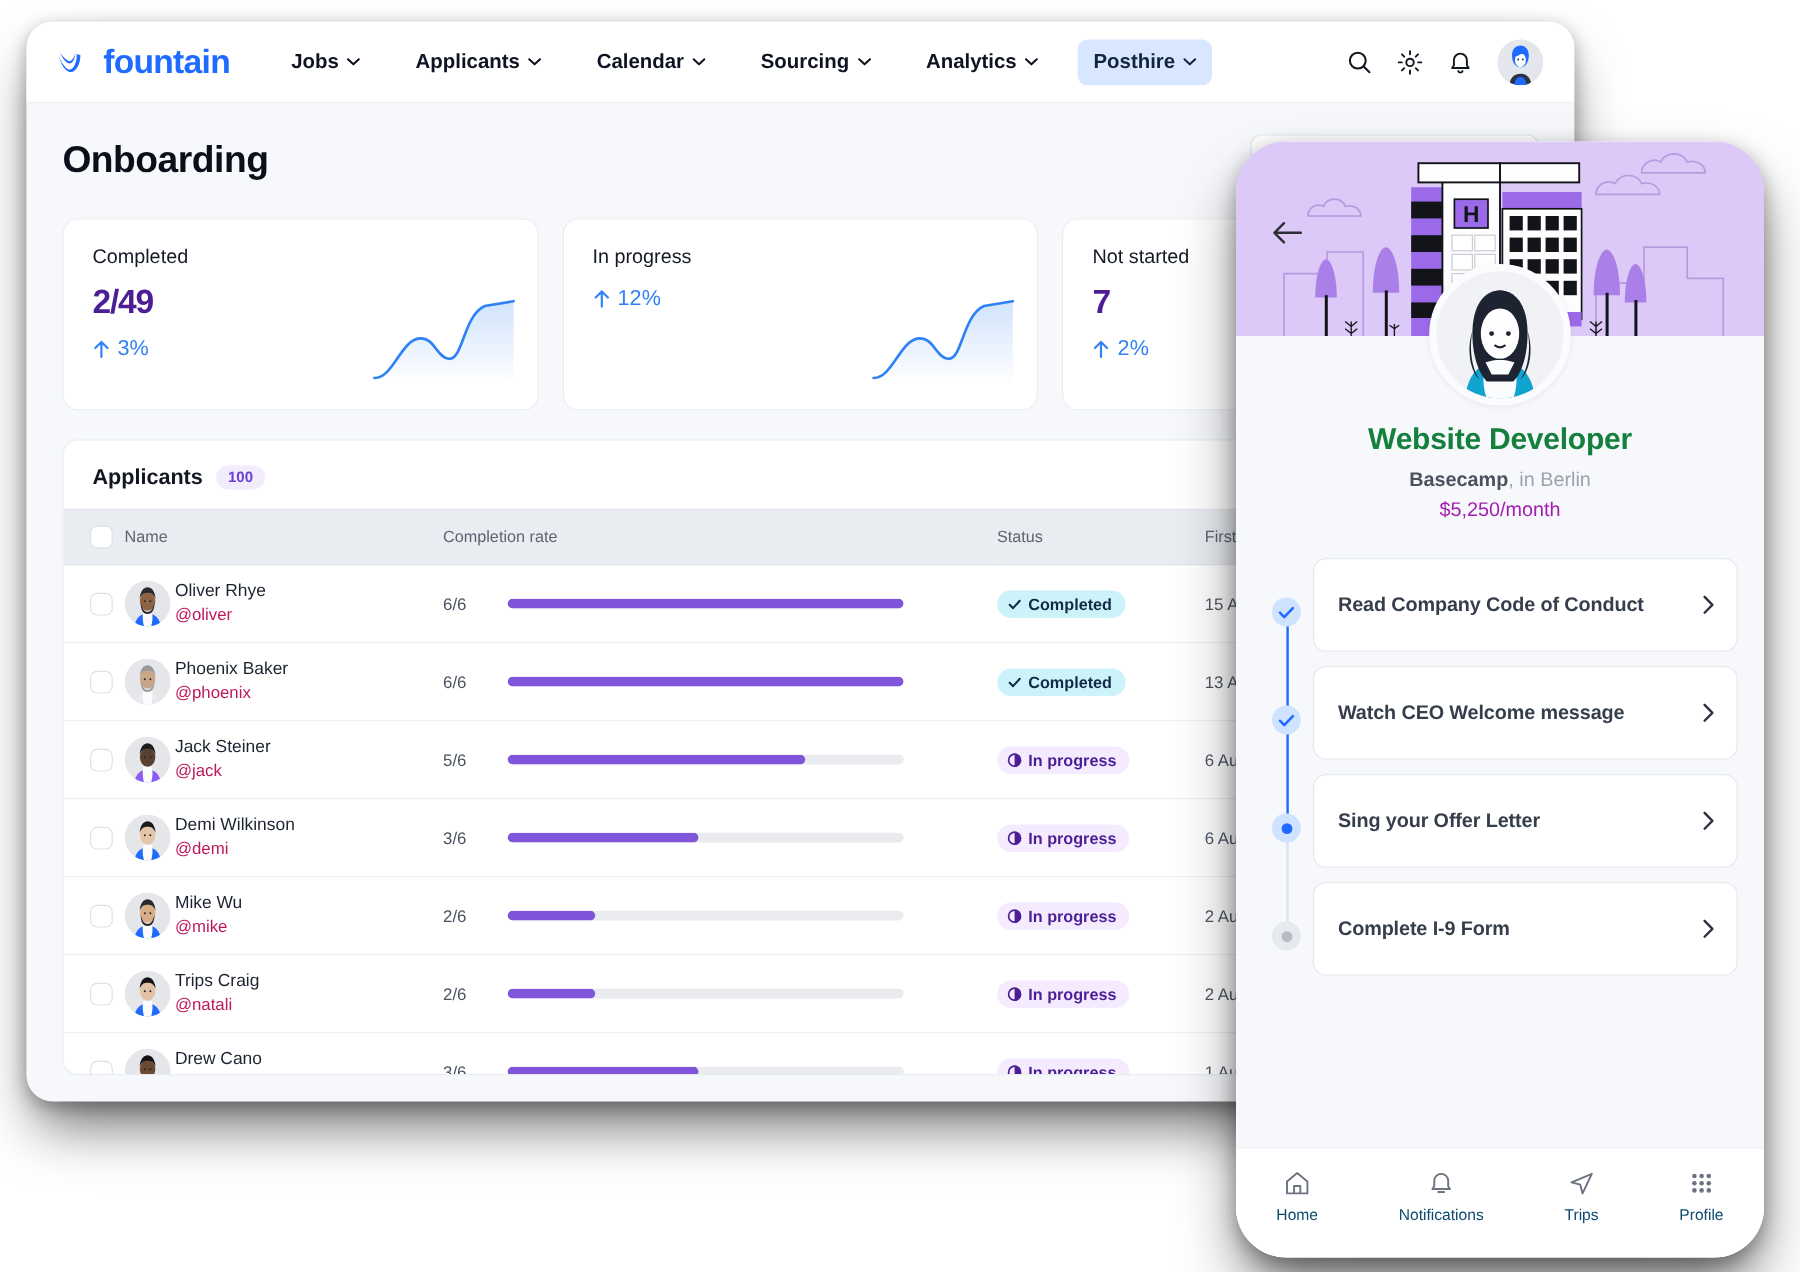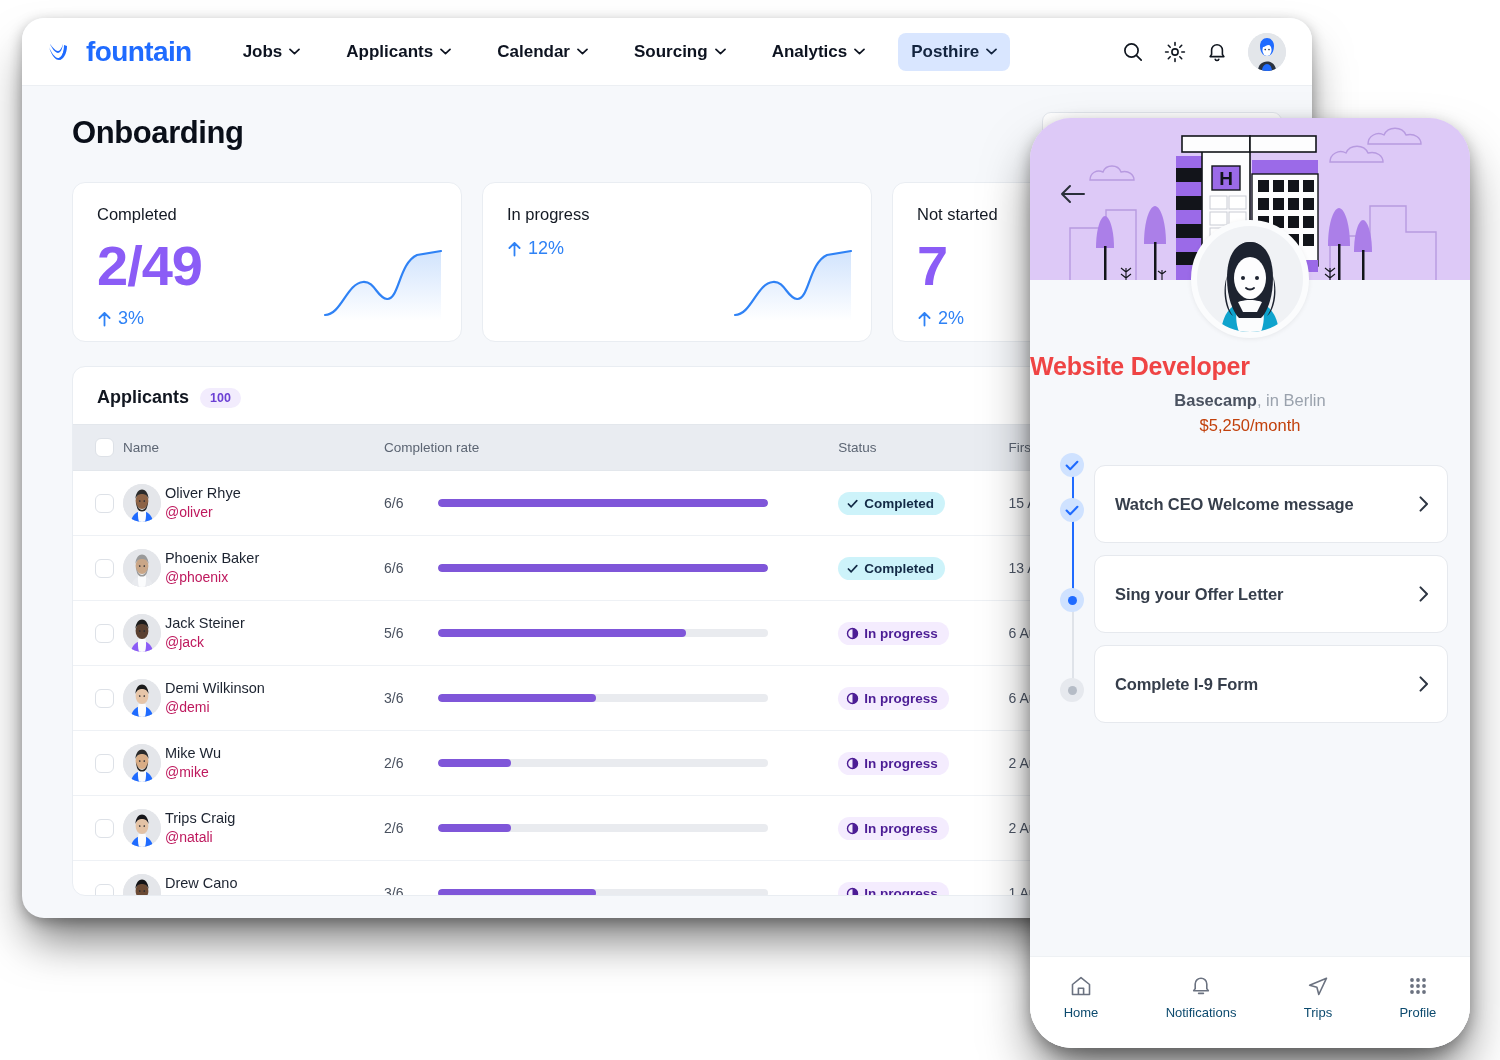--- a/index.html
+++ b/index.html
@@ -43,21 +43,21 @@
   .nav-spacer { flex: 1; }
   .navicons { display: flex; align-items: center; gap: 20px; }
   .navicon { width: 22px; height: 22px; cursor: pointer; color: #10161f; }
   .avatar-top {
     width: 38px; height: 38px; border-radius: 50%;
     background: #dfe3e8; overflow: hidden; cursor: pointer;
     position: relative; flex: none;
   }
 
   
-  .page { padding: 26px 30px 0 30px; position: relative; height: calc(100% - 68px); margin-left: 20px; }
+  .page { padding: 26px 30px 0 30px; position: relative; height: calc(100% - 68px); }
   .page-head { display: flex; align-items: center; }
   .page-title {
     font-size: 31px; font-weight: 700; color: #0a0f19;
     letter-spacing: -0.4px;
   }
   .searchbox {
     margin-left: auto; width: 240px; height: 42px;
     background: #fff; border: 1px solid #e3e7ed; border-radius: 9px;
     display: flex; align-items: center; gap: 9px; padding: 0 13px;
     cursor: text;
@@ -66,21 +66,21 @@
 
   
   .cards { display: flex; gap: 20px; margin-top: 28px; }
   .card {
     flex: 1; height: 160px; background: #fff;
     border: 1px solid #e9edf2; border-radius: 13px;
     padding: 22px 24px; position: relative; overflow: hidden;
   }
   .card-label { font-size: 16.5px; color: #141a24; }
   .card-value {
-    font-size: 56px; font-weight: 700; color: #8b5cf6;
+    font-size: 28px; font-weight: 700; color: #4c1d95;
     margin-top: 14px; letter-spacing: -1px; line-height: 1;
   }
   .card-delta {
     display: flex; align-items: center; gap: 6px;
     margin-top: 14px; font-size: 18px; color: #2f82f5; font-weight: 500;
   }
   .spark { position: absolute; right: 18px; bottom: 20px; width: 120px; height: 76px; }
 
   
   .panel {
@@ -155,26 +155,26 @@
     cursor: pointer; z-index: 4;
   }
   .ph-body { background: #f6f8fb; height: calc(100% - 162px); position: relative; }
   .ph-avatar {
     position: absolute; left: 50%; transform: translateX(-50%); top: -60px;
     width: 118px; height: 118px; border-radius: 50%;
     background: #f3f5f8; border: 6px solid #fbfcfd; overflow: hidden;
     box-shadow: 0 1px 5px rgba(0,0,0,.07); z-index: 5;
   }
   .ph-role {
-    padding-top: 72px;
-    font-size: 25px; font-weight: 600; color: #ef4444; letter-spacing: -0.2px;
+    text-align: center; padding-top: 72px;
+    font-size: 25px; font-weight: 600; color: #15803d; letter-spacing: -0.2px;
   }
   .ph-company { text-align: center; margin-top: 10px; font-size: 16.5px; color: #9aa2ad; }
   .ph-company b { color: #4a5260; font-weight: 600; }
-  .ph-salary { text-align: center; margin-top: 6px; font-size: 16.5px; color: #c2410c; }
+  .ph-salary { text-align: center; margin-top: 6px; font-size: 16.5px; color: #a21caf; }
 
   .tasks { margin-top: 30px; padding: 0 22px 0 22px; position: relative; }
   .task-row { display: flex; align-items: stretch; gap: 0; position: relative; }
   .rail { width: 42px; flex: none; position: relative; }
   .node {
     position: absolute; left: 8px; top: 50%; transform: translateY(-50%);
     width: 24px; height: 24px; border-radius: 50%;
     display: flex; align-items: center; justify-content: center; z-index: 2;
   }
   .node.done { background: #cfe2ff; }
@@ -798,20 +798,26 @@
           <div class="task-row">
     <div class="rail">
       <div class="line blue" style="top:50%;height:50%"></div>
                  <div class="line blue" style="top:100%;height:40px"></div>
       <div class="node done">
                 <svg width="14" height="11" viewBox="0 0 14 11">
                   <path d="M1.6 5.6l3.6 3.6L12.4 1.8" stroke="#1f6bff" stroke-width="2.1" fill="none" stroke-linecap="round" stroke-linejoin="round"></path>
                 </svg>
               </div>
     </div>
+    <div class="task-card">
+      <span class="task-label">Read Company Code of Conduct</span>
+      <svg class="task-arrow" viewBox="0 0 10 16">
+        <path d="M1.5 1.4L8 8l-6.5 6.6" stroke="currentColor" stroke-width="2" fill="none" stroke-linecap="round" stroke-linejoin="round"></path>
+      </svg>
+    </div>
           </div>
           <div class="task-row">
     <div class="rail">
       <div class="line blue" style="top:50%;height:50%"></div>
                  <div class="line blue" style="top:100%;height:40px"></div>
       <div class="node done">
                 <svg width="14" height="11" viewBox="0 0 14 11">
                   <path d="M1.6 5.6l3.6 3.6L12.4 1.8" stroke="#1f6bff" stroke-width="2.1" fill="none" stroke-linecap="round" stroke-linejoin="round"></path>
                 </svg>
               </div>

